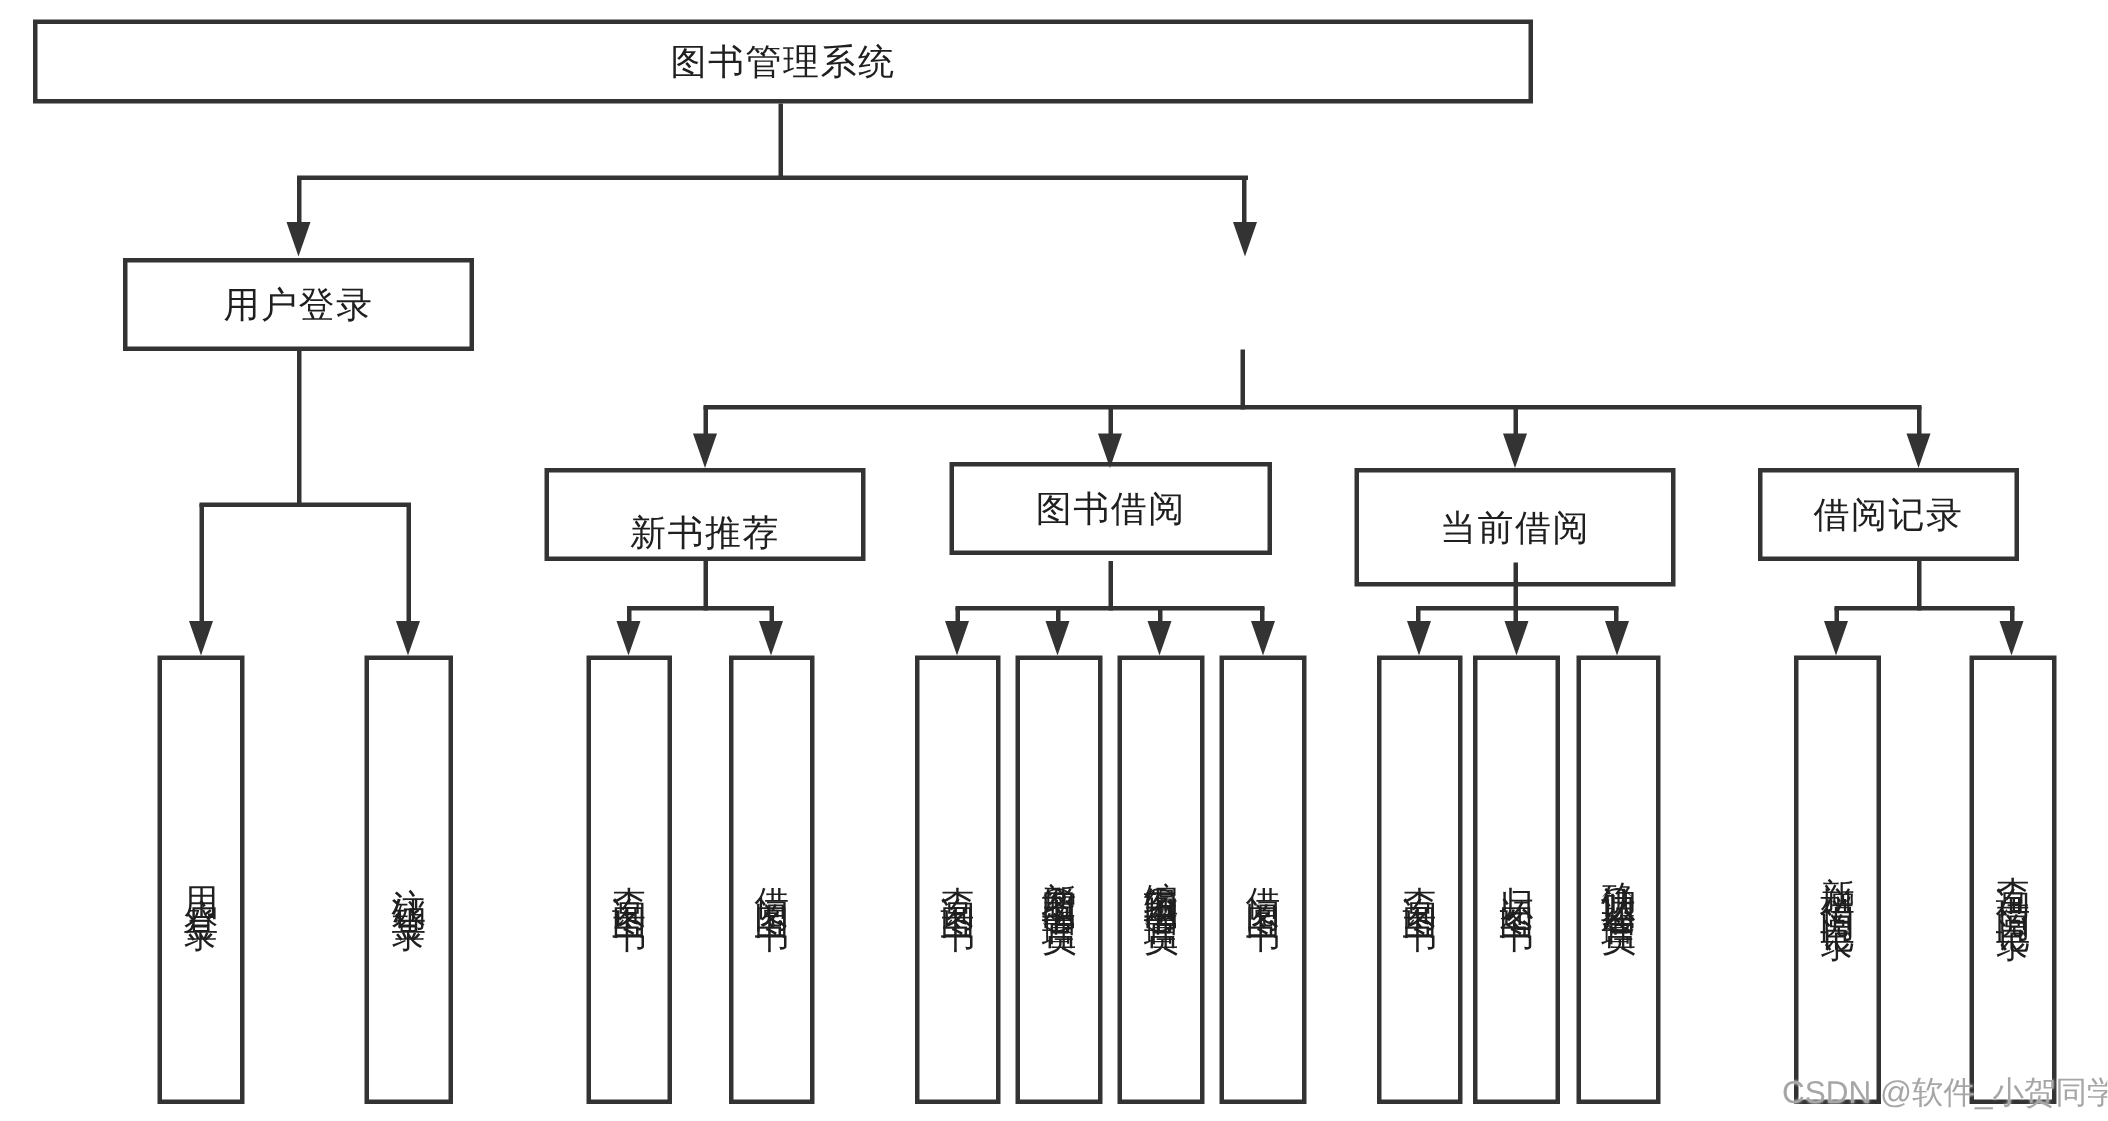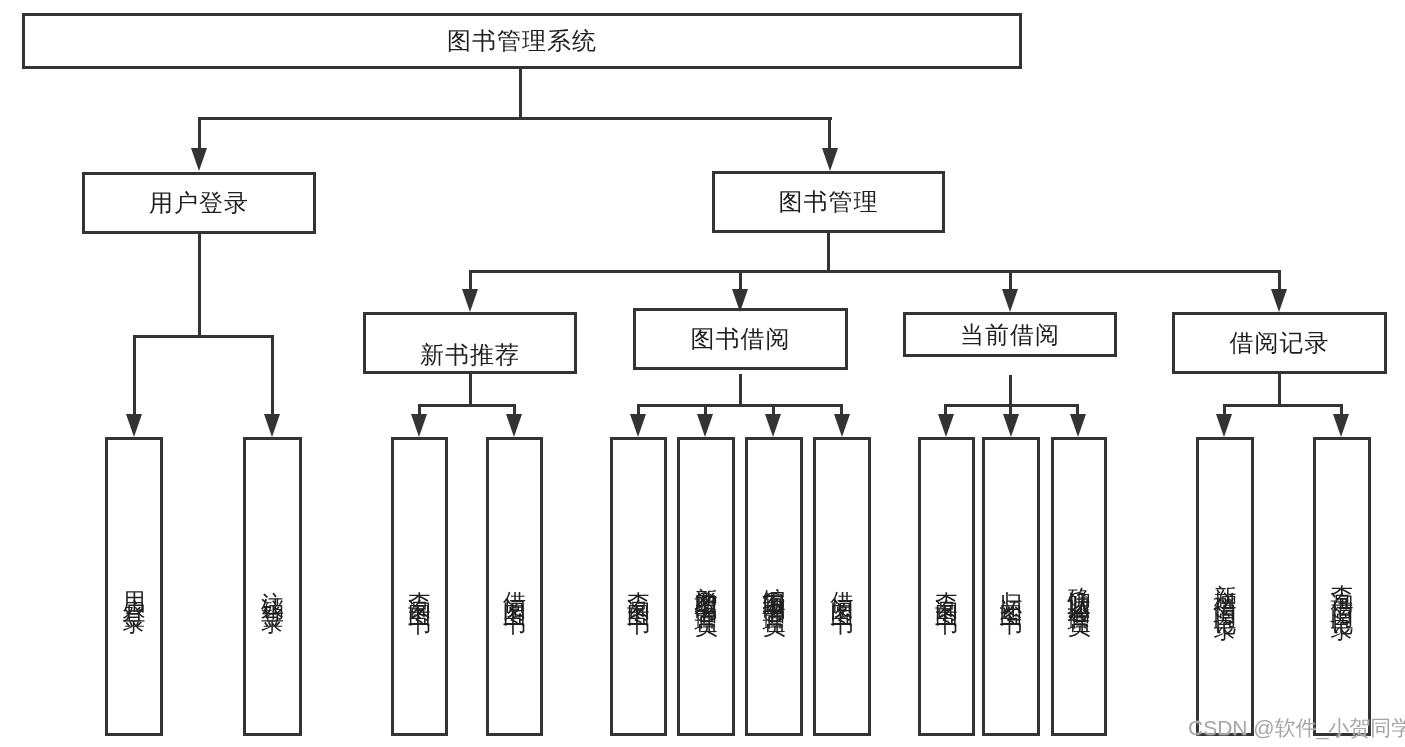--- a/index.html
+++ b/index.html
@@ -34,37 +34,34 @@
 <div id="canvas">
 
   <div class="box h-box" style="left:22px;top:13px;width:1000px;height:56px;">
     <span>图书管理系统</span>
   </div>
 
   <div class="box h-box" style="left:82px;top:172px;width:234px;height:62px;">
     <span>用户登录</span>
   </div>
 
-  <div class="box h-box" style="left:712px;top:171px;width:233px;height:62px;">
-    <span>图书管理</span>
-  </div>
 
   <div class="box h-box" style="left:363px;top:312px;width:214px;height:62px;align-items:flex-end;">
     <span>新书推荐</span>
   </div>
 
   <div class="box h-box" style="left:633px;top:308px;width:215px;height:62px;">
     <span>图书借阅</span>
   </div>
 
-  <div class="box h-box" style="left:903px;top:312px;width:214px;height:45px;">
+  <div class="box h-box" style="left:903px;top:312px;width:214px;height:79px;">
     <span>当前借阅</span>
   </div>
 
-  <div class="box h-box" style="left:1172px;top:312px;width:215px;height:62px;">
+  <div class="box h-box" style="left:1172px;top:312px;width:174px;height:62px;">
     <span>借阅记录</span>
   </div>
 
   <div class="box v-box" style="left:105px;top:437px;width:58px;height:299px;">
     <span>用户登录</span>
   </div>
 
   <div class="box v-box" style="left:243px;top:437px;width:59px;height:299px;">
     <span>注销登录</span>
   </div>

